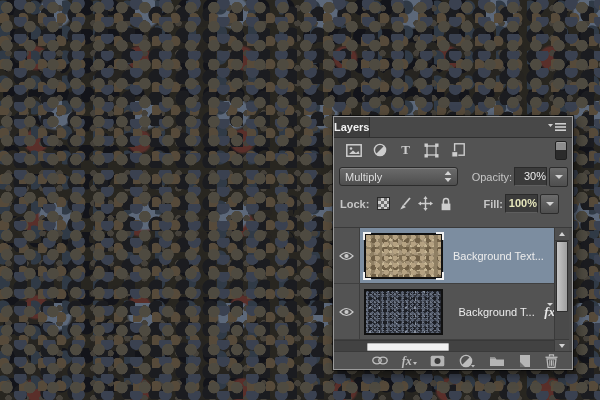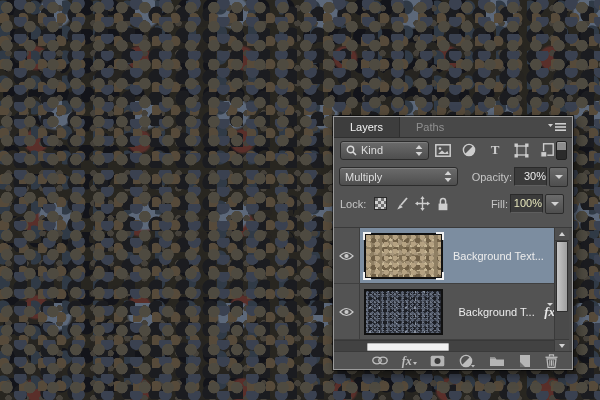--- a/index.html
+++ b/index.html
@@ -23,21 +23,21 @@
   
   .panel{
     position:absolute;left:333px;top:116px;width:240px;height:254px;
     background:#535353;border:1px solid #9a9a9a;box-sizing:border-box;
     box-shadow:0 0 0 1px rgba(0,0,0,.55), 3px 4px 10px rgba(0,0,0,.55);
     color:#c6c6c6;font-size:11px;
   }
   
   .tabbar{position:absolute;left:0;top:0;right:0;height:20px;background:#484848;
     border-bottom:1px solid #303030;display:flex;align-items:stretch;}
-  .tab{display:flex;align-items:center;padding:0 16px;cursor:default;}
+  .tab{display:flex;align-items:center;padding:0 0;cursor:default;font-weight:bold;}
   .tab.active{background:#3d3d3d;color:#f2f2f2;border-right:1px solid #2e2e2e;}
   .tab.inactive{color:#909090;}
   .panel-menu{margin-left:auto;display:flex;align-items:center;padding-right:6px;}
   
   .filter-row{position:absolute;left:0;top:21px;right:0;height:24px;display:flex;align-items:center;padding:0 5px;box-sizing:border-box;}
   .dropdown{
     height:19px;display:flex;align-items:center;box-sizing:border-box;
     background:linear-gradient(#6b6b6b,#4e4e4e);
     border:1px solid #2c2c2c;border-radius:3px;
     box-shadow:inset 0 1px 0 rgba(255,255,255,.14);
@@ -45,21 +45,21 @@
   }
   .dd-kind{width:93px;margin-left:1px;}
   .dd-blend{width:119px;}
   .dd-arrows{margin-left:auto;}
   .ficons{display:flex;align-items:center;margin-left:6px;gap:9px;flex:1;justify-content:flex-start;}
   .ficon{width:17px;height:16px;display:flex;align-items:center;justify-content:center;color:#cdcdcd;}
   .type-letter{font-size:13px;font-weight:bold;color:#cdcdcd;font-family:"Liberation Serif",serif;}
   .filter-toggle{margin-left:auto;width:10px;height:17px;border:1px solid #202020;border-radius:2px;
     background:linear-gradient(#8d8d8d 0 45%, #2b2b2b 45%);box-shadow:inset 0 1px 0 rgba(255,255,255,.2);}
   .blend-row{position:absolute;left:0;top:48px;right:0;height:23px;display:flex;align-items:center;padding:0 4px 0 5px;box-sizing:border-box;}
-  .lock-row{position:absolute;left:0;top:75px;right:0;height:23px;display:flex;align-items:center;padding:0 8px 0 6px;box-sizing:border-box;}
+  .lock-row{position:absolute;left:0;top:75px;right:0;height:23px;display:flex;align-items:center;padding:0 13px 0 6px;box-sizing:border-box;font-weight:bold;}
   .label{color:#c6c6c6;}
   .value-box{width:31px;height:17px;line-height:17px;text-align:right;background:#3b3b3b;
     border:1px solid #2a2a2a;border-bottom-color:#5e5e5e;color:#ececec;margin-left:2px;}
   .value-fill{color:#e6e6bc;}
   .arrow-btn{width:17px;height:18px;margin-left:2px;border:1px solid #2c2c2c;border-radius:2px;
     background:linear-gradient(#6b6b6b,#4e4e4e);display:flex;align-items:center;justify-content:center;}
   .tri-down{width:0;height:0;border-left:4px solid transparent;border-right:4px solid transparent;border-top:4px solid #d2d2d2;}
   .tri-down.small{border-left-width:3px;border-right-width:3px;border-top-width:3px;}
   .lock-icons{display:flex;align-items:center;gap:7px;margin-left:8px;}
   .spacer{flex:1;}
@@ -124,49 +124,33 @@
 </style>
 </head>
 <body>
 
 <div class="stage">
 
   <div class="panel">
 
     <div class="tabbar">
       <div class="tab active">Layers</div>
-      <div class="tab inactive">Paths</div>
       <div class="panel-menu">
         <span>
           <svg width="18" height="10" viewBox="0 0 18 10">
             <path d="M0 2 L5 2 L2.5 5 Z" fill="#cfcfcf"></path>
             <rect x="7" y="1" width="11" height="1.6" fill="#cfcfcf"></rect>
             <rect x="7" y="4.2" width="11" height="1.6" fill="#cfcfcf"></rect>
             <rect x="7" y="7.4" width="11" height="1.6" fill="#cfcfcf"></rect>
           </svg>
         </span>
       </div>
     </div>
 
     <div class="filter-row">
-      <div class="dropdown dd-kind">
-        <span style="margin-right:4px;">
-          <svg width="11" height="11" viewBox="0 0 11 11">
-            <circle cx="4.5" cy="4.5" r="3.2" fill="none" stroke="#d8d8d8" stroke-width="1.4"></circle>
-            <line x1="7" y1="7" x2="10" y2="10" stroke="#d8d8d8" stroke-width="1.6"></line>
-          </svg>
-        </span>
-        <span>Kind</span>
-        <span class="dd-arrows">
-          <svg width="8" height="11" viewBox="0 0 8 11">
-            <path d="M4 0 L7.4 4 H0.6 Z" fill="#d2d2d2"></path>
-            <path d="M4 11 L0.6 7 H7.4 Z" fill="#d2d2d2"></path>
-          </svg>
-        </span>
-      </div>
       <div class="ficons">
         <span class="ficon">
           <svg width="16" height="13" viewBox="0 0 16 13">
             <rect x="0.8" y="0.8" width="14.4" height="11.4" fill="none" stroke="#cdcdcd" stroke-width="1.5"></rect>
             <circle cx="5" cy="4.5" r="1.3" fill="#cdcdcd"></circle>
             <path d="M3 10 L7 6.5 L10 9 L12.5 7 L13.5 10 Z" fill="#cdcdcd"></path>
           </svg>
         </span>
         <span class="ficon">
           <svg width="14" height="14" viewBox="0 0 14 14">

